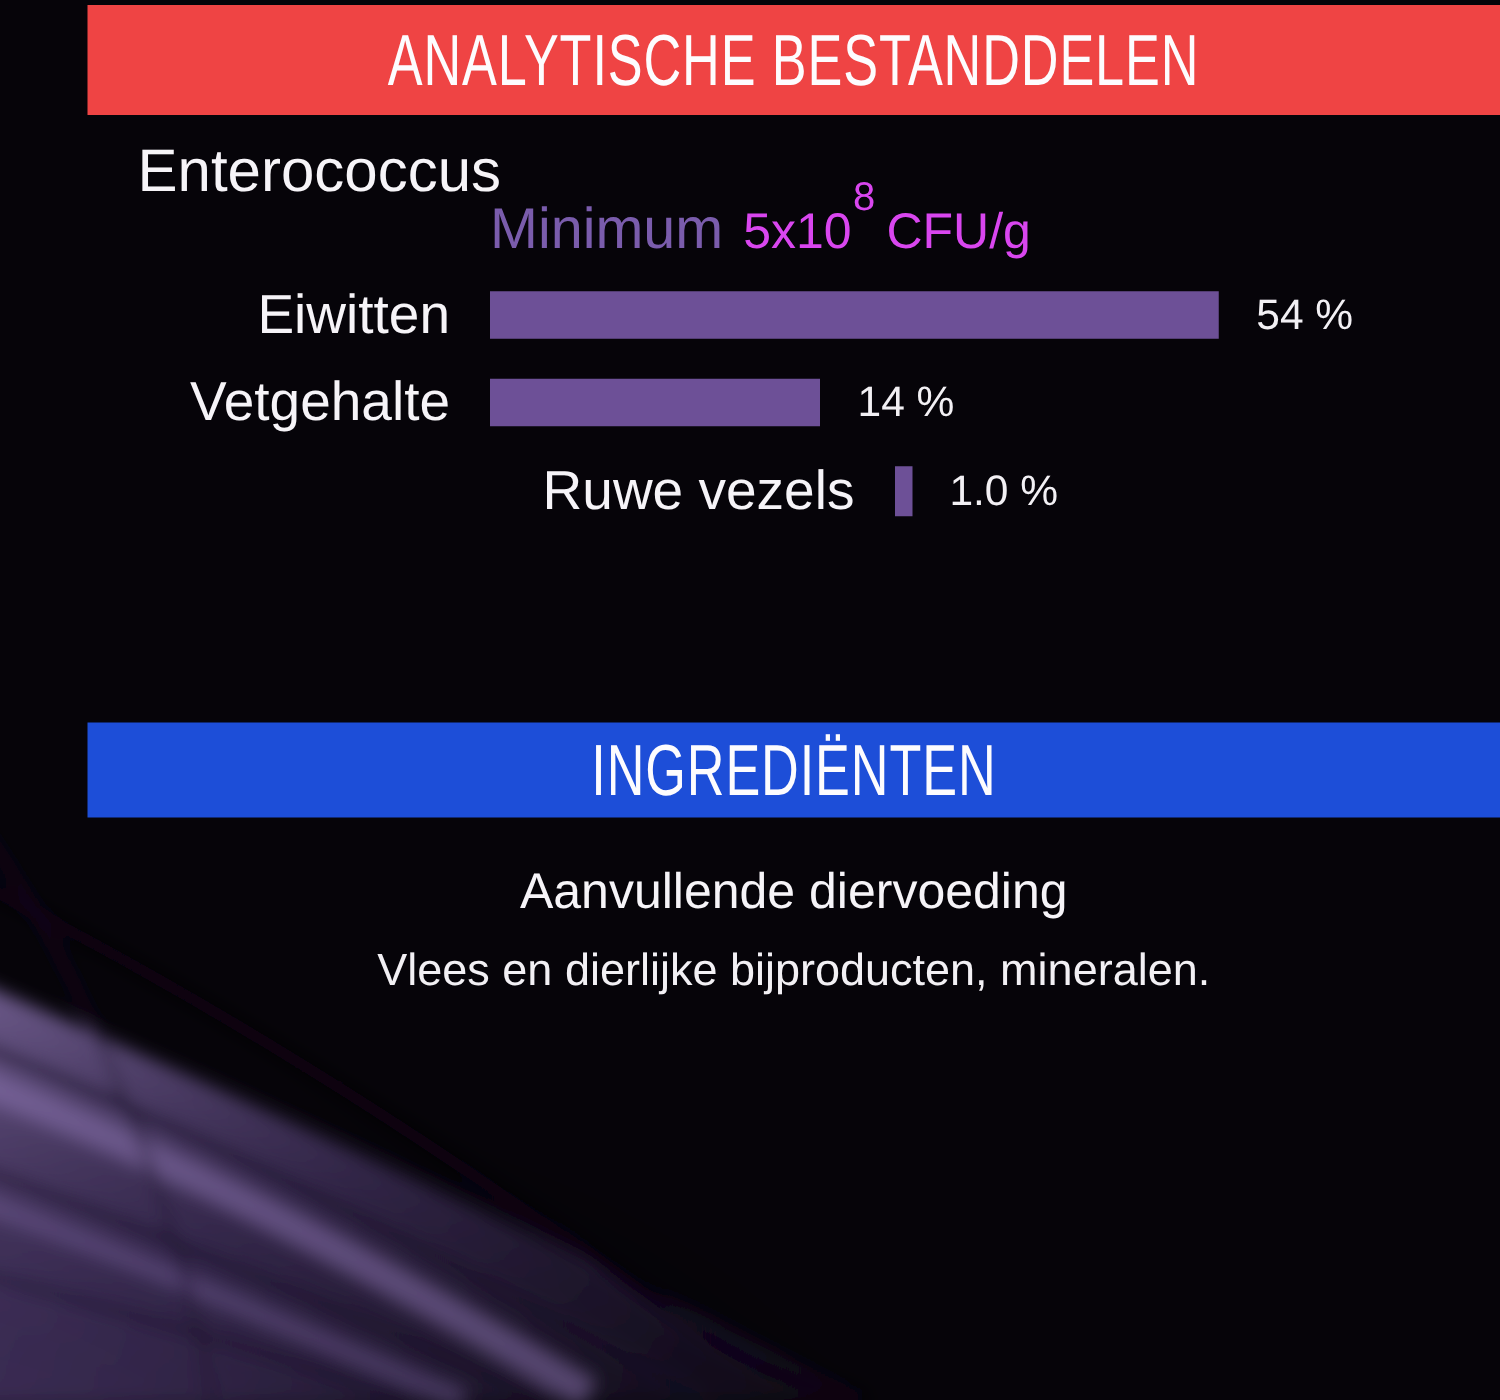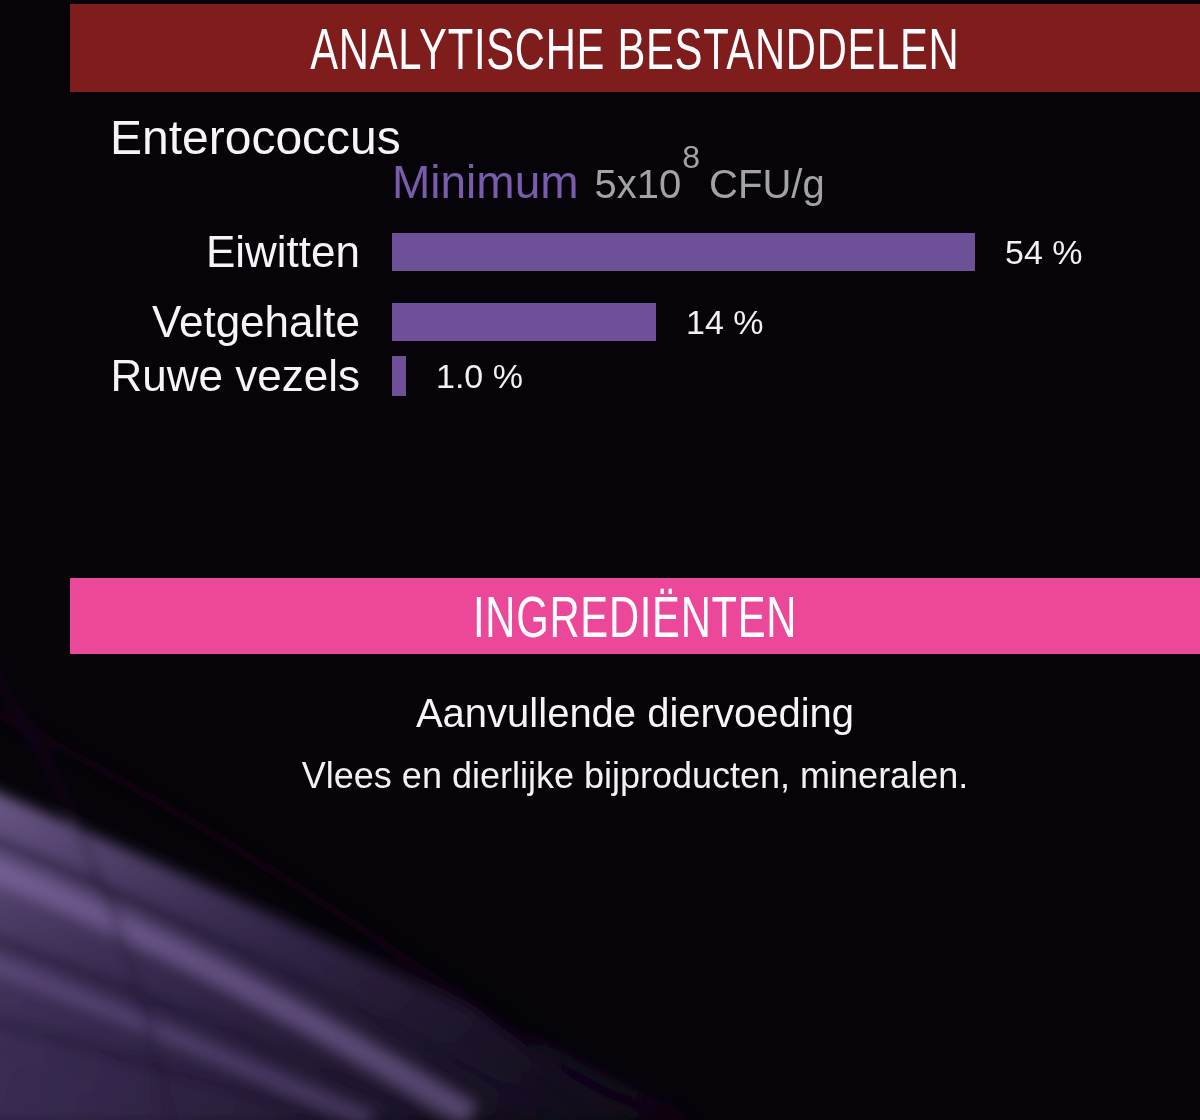--- a/index.html
+++ b/index.html
@@ -32,32 +32,32 @@
     position:absolute;left:110px;top:112px;z-index:1;
     display:flex;flex-direction:column;
     font-size:48px;line-height:51px;color:#f6f4f8;
   }
   .probiotic-value{
     position:absolute;left:392px;top:156px;z-index:1;
     display:flex;align-items:baseline;
     line-height:52px;
   }
   .qualifier{font-size:46px;color:#7a5cac;margin-right:16px;}
-  .sci,.unit{font-size:40px;color:#a3a3a3;}
+  .sci,.unit{font-size:40px;color:#d946ef;}
   .sci sup{font-size:32px;line-height:0;position:relative;top:-16px;left:1px;}
   .unit{margin-left:10px;}
 
   
   .nutrient-row{
     position:absolute;left:110px;width:1060px;height:52px;z-index:1;
     display:flex;align-items:center;
   }
   .row-0{top:226px;}
   .row-1{top:296px;}
-  .row-2{top:350px;}
+  .row-2{top:367px;justify-content:center;}
   .nutrient-label{
     flex:0 0 250px;text-align:right;
     font-size:44px;color:#f6f4f8;white-space:nowrap;
   }
   .bar{height:38px;margin-left:32px;background:#6d5097;flex:0 0 auto;}
   .row-2 .bar{height:40px;}
   .nutrient-value{margin-left:30px;font-size:34px;color:#f2f0f4;white-space:nowrap;}
 
   
   .ingredients-text{
@@ -94,21 +94,21 @@
       <path d="M -30 700 C 150 790 330 900 520 1040 C 590 1090 640 1110 690 1120" stroke="#0a0612" stroke-width="10" fill="none" opacity="0.9"></path>
       <path d="M -30 830 C 170 910 350 1000 560 1120" stroke="#120b20" stroke-width="9" fill="none" opacity="0.9"></path>
       <path d="M -30 930 C 150 995 300 1060 440 1120" stroke="#120b20" stroke-width="8" fill="none" opacity="0.85"></path>
       <path d="M -30 1015 C 120 1055 240 1090 330 1120" stroke="#150d24" stroke-width="7" fill="none" opacity="0.8"></path>
       <path d="M -20 865 C 160 935 320 1025 470 1115" stroke="#8f78b5" stroke-width="24" fill="none" opacity="0.5"></path>
       <path d="M -20 960 C 130 1015 260 1075 370 1120" stroke="#7c66a2" stroke-width="16" fill="none" opacity="0.4"></path>
       <path d="M -30 640 C 60 760 140 950 170 1120" stroke="#1a1128" stroke-width="6" fill="none" opacity="0.7"></path>
     </g>
   </svg>
 
-  <header class="bar-header top" style="background: #7f1d1d;">
+  <header class="bar-header top" style="background: #ef4444;">
     <span class="condensed">ANALYTISCHE BESTANDDELEN</span>
   </header>
 
   <div class="probiotic-name">
     <span>Enterococcus</span>
   </div>
   <div class="probiotic-value">
     <span class="qualifier">Minimum</span>
     <span class="sci"><span>5x10</span><sup>8</sup></span>
     <span class="unit">CFU/g</span>
@@ -123,21 +123,21 @@
     <span class="nutrient-label">Vetgehalte</span>
     <div class="bar" style="width: 264px; background: rgb(109, 80, 151);"></div>
     <span class="nutrient-value">14 %</span>
   </div>
   <div class="nutrient-row row-2">
     <span class="nutrient-label">Ruwe vezels</span>
     <div class="bar" style="width: 14px; background: rgb(109, 80, 151);"></div>
     <span class="nutrient-value">1.0 %</span>
   </div>
 
-  <header class="bar-header ing" style="background: #ec4899;">
+  <header class="bar-header ing" style="background: #1d4ed8;">
     <span class="condensed">INGREDIËNTEN</span>
   </header>
 
   <div class="ingredients-text">
     <p class="line1">Aanvullende diervoeding</p>
     <p class="line2">Vlees en dierlijke bijproducten, mineralen.</p>
   </div>
 
 </div>
 

